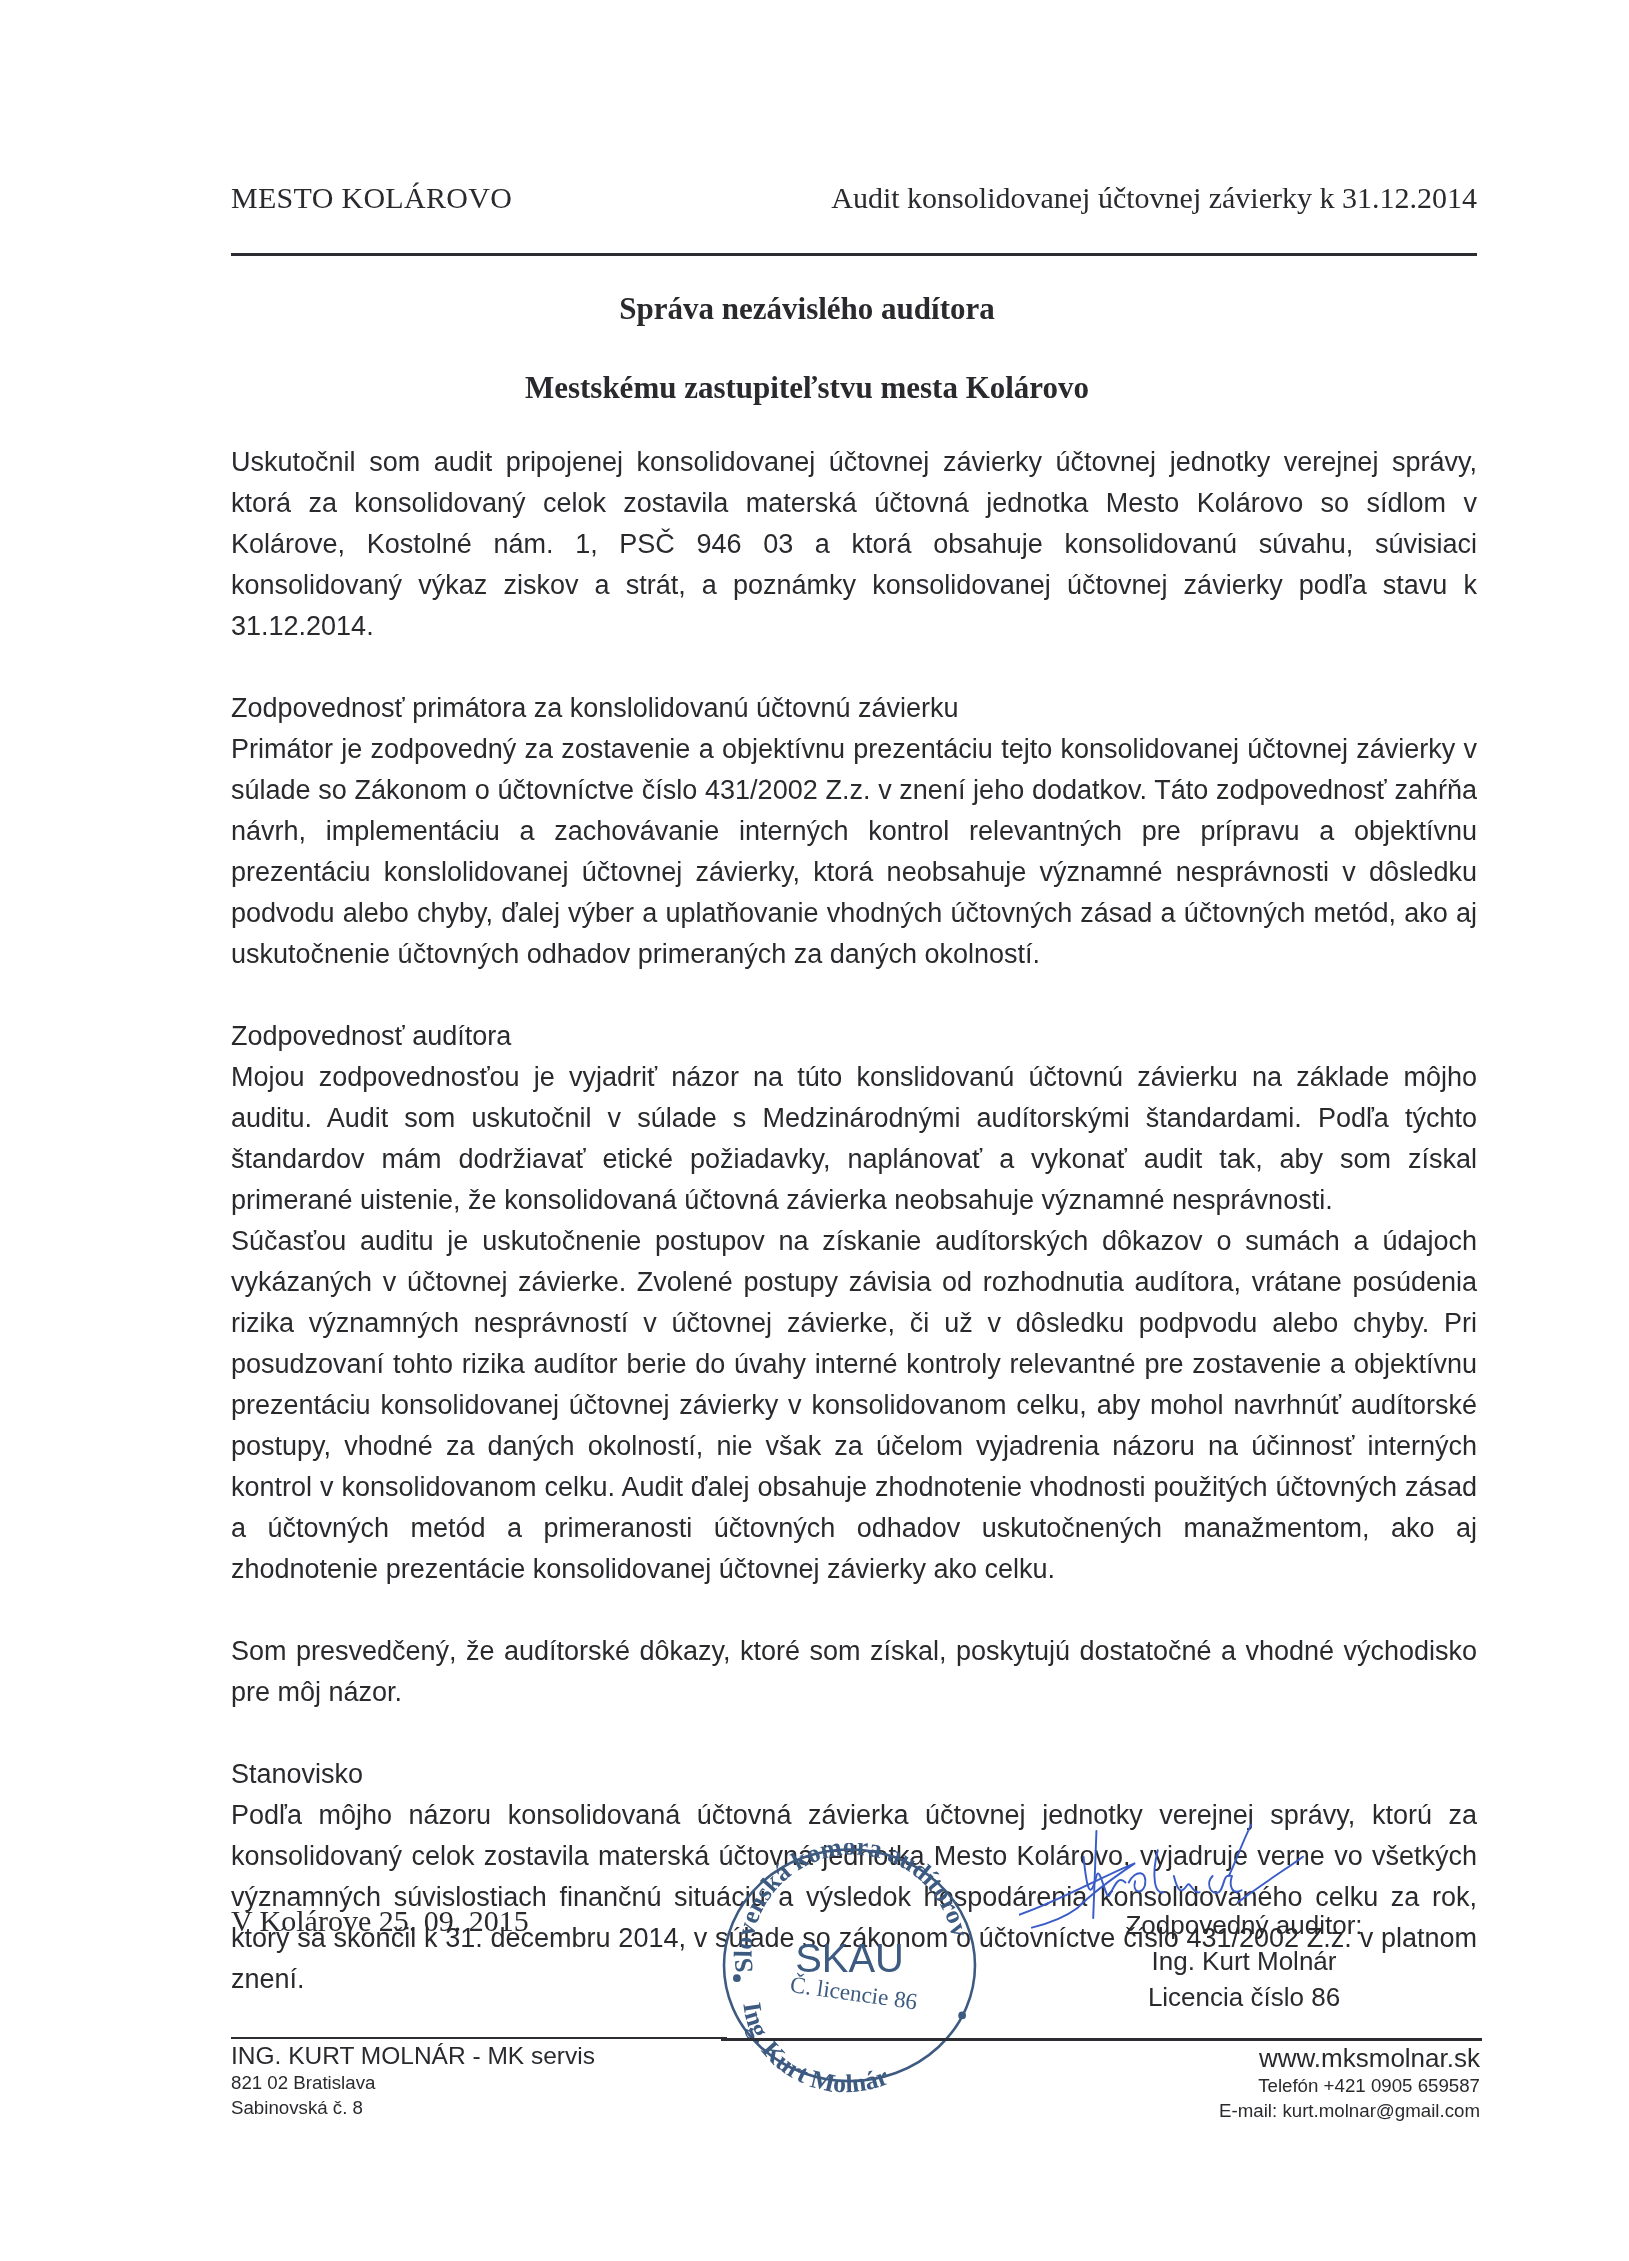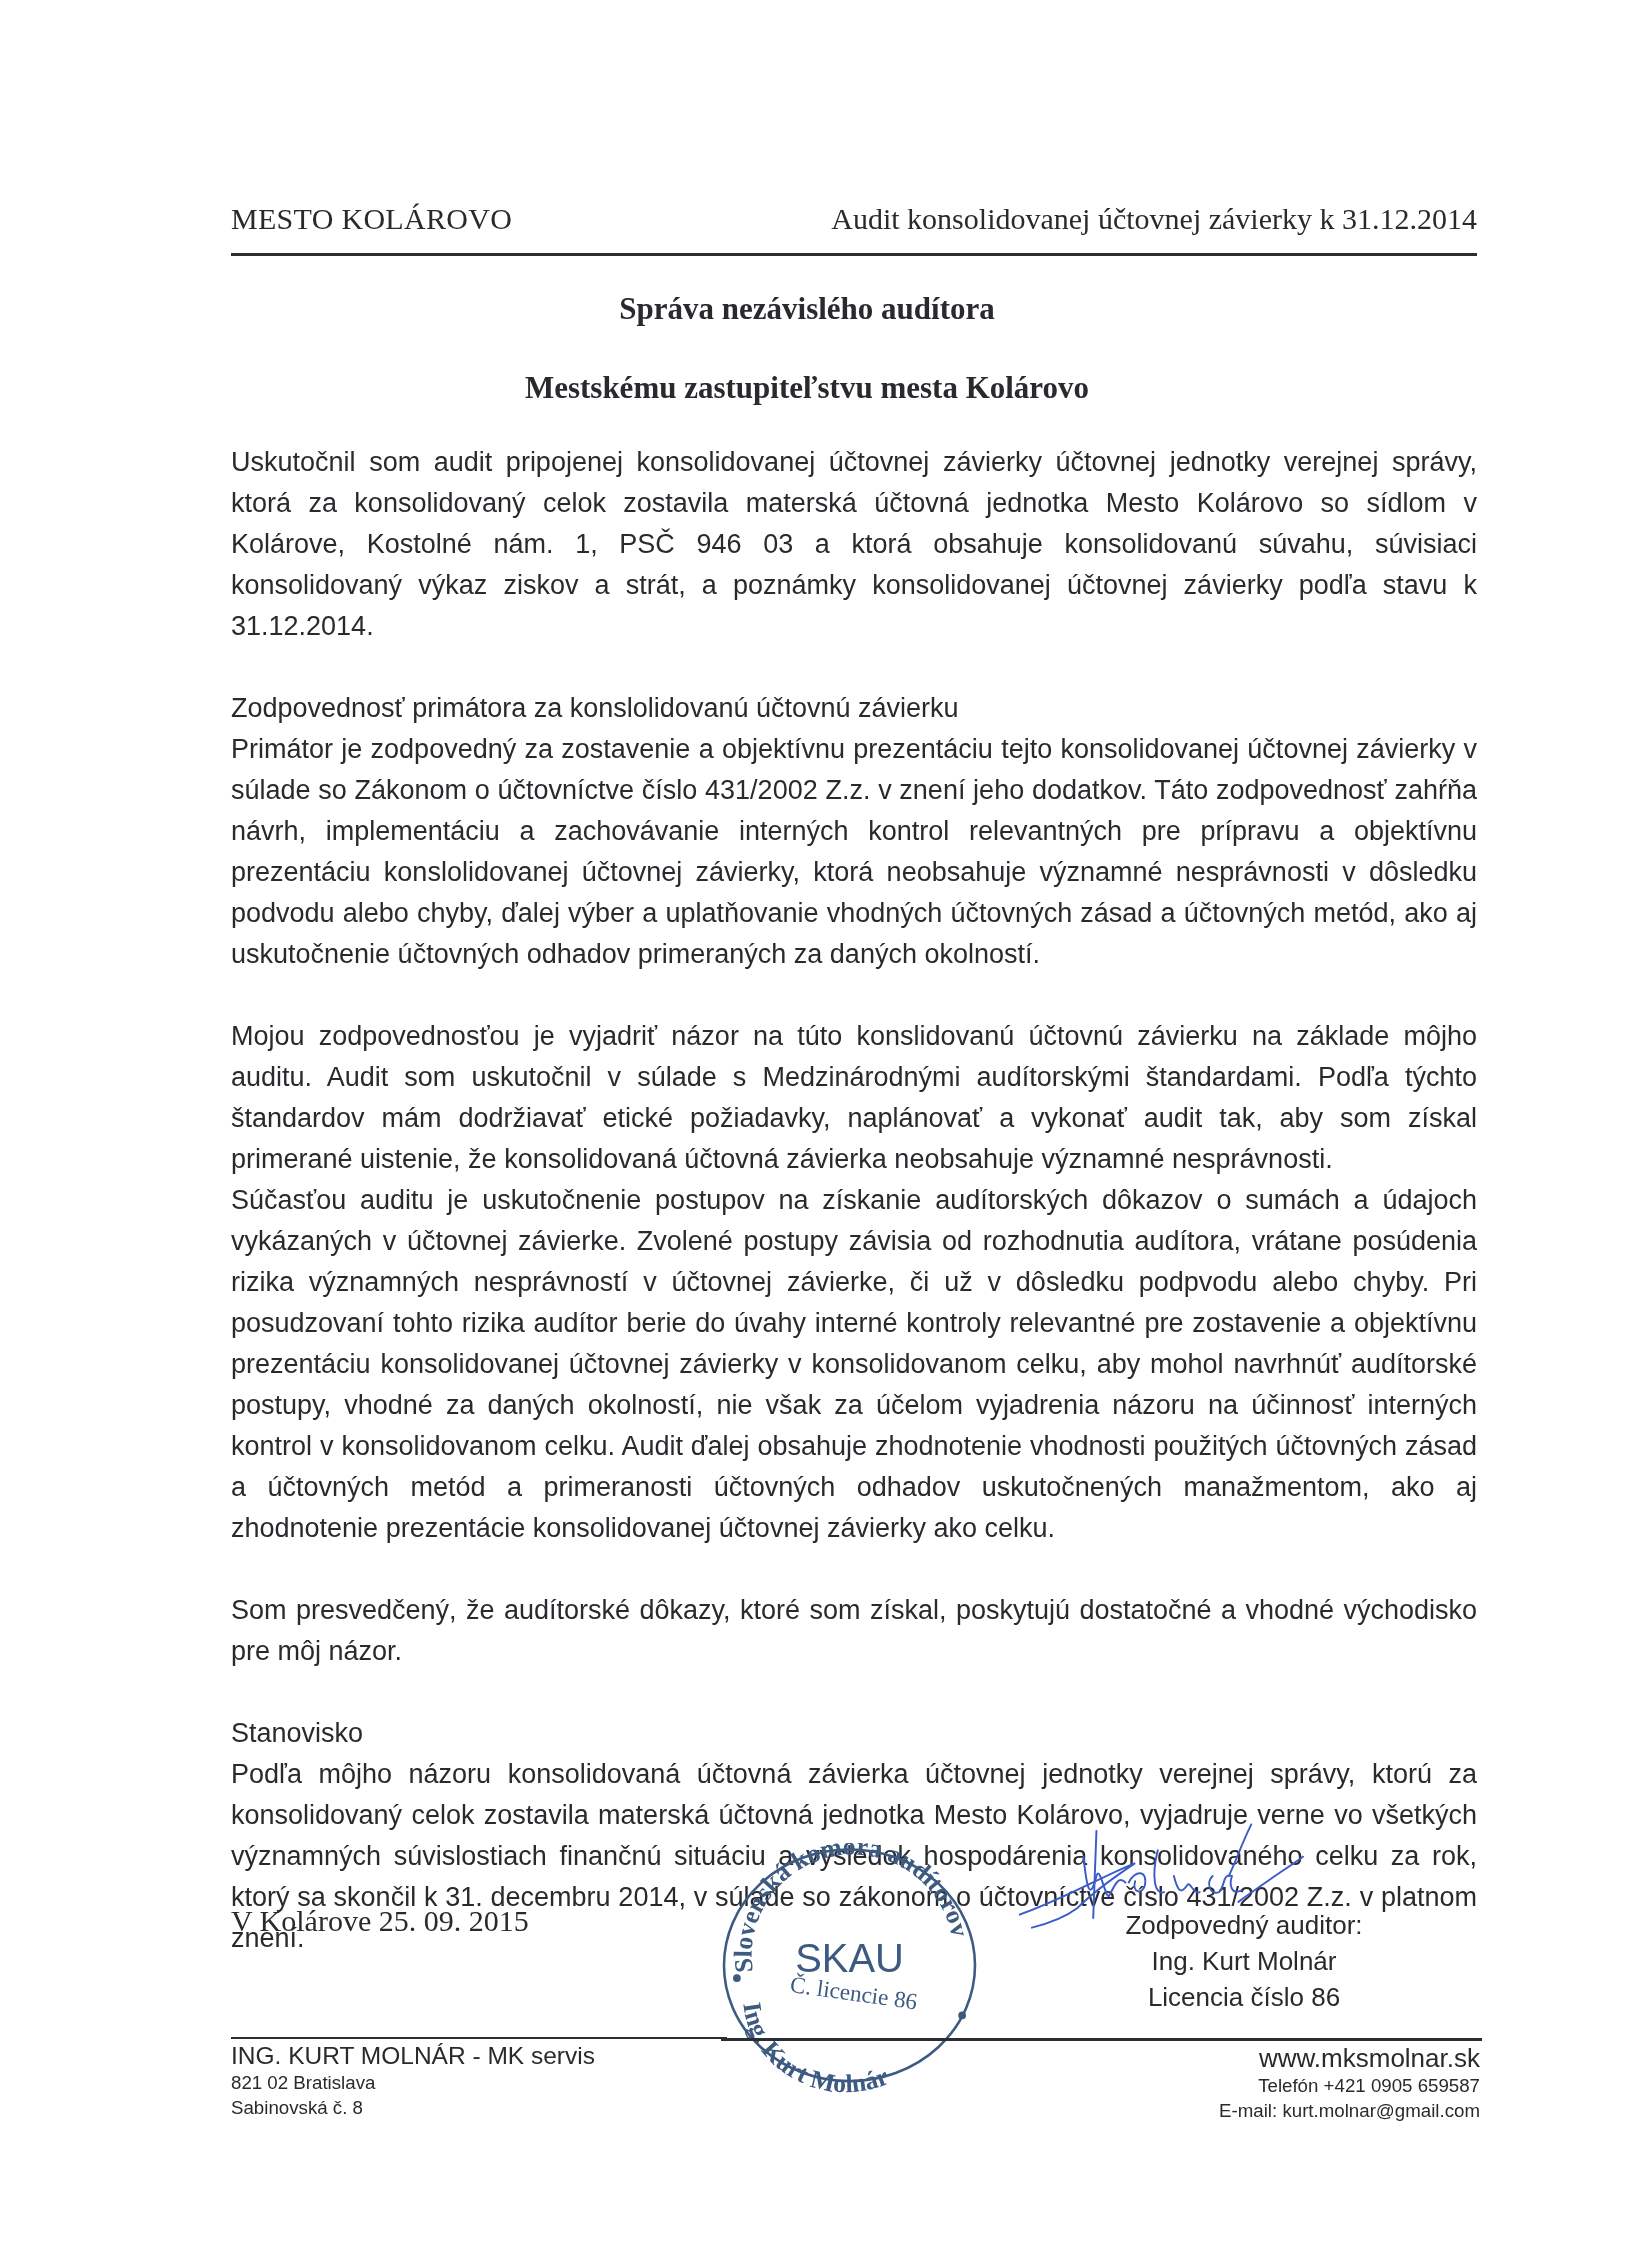--- a/index.html
+++ b/index.html
@@ -1,20 +1,20 @@
 <!DOCTYPE html>
 <html style="font-size:10.3px"><head>
 <meta charset="utf-8">
 <style>
   html, body { margin: 0; padding: 0; background: #ffffff; }
   body { width: 1630px; height: 2261px; position: relative; overflow: hidden; color: #2a2a2e; }
   .serif { font-family: "Liberation Serif", "DejaVu Serif", serif; }
   .sans { font-family: "Liberation Sans", "DejaVu Sans", sans-serif; }
 
-  .header { position: absolute; left: 231px; top: 202px; width: 1246px; height: 39px; }
+  .header { position: absolute; left: 231px; top: 181px; width: 1246px; height: 39px; }
   .header .left { position: absolute; left: 0; top: 0; font-size: 30px; letter-spacing: 0.3px; }
   .header .right { position: absolute; right: 0; top: 0; font-size: 30px; }
   .header-rule { position: absolute; left: 231px; top: 253px; width: 1246px; height: 2.6px; background: #2c2c33; }
 
   .title { position: absolute; left: 0; width: 1614px; text-align: center; font-weight: bold; font-size: 31px; }
   .title.t1 { top: 291px; }
   .title.t2 { top: 370px; }
 
   .body-text { position: absolute; left: 231px; width: 1246px; font-size: 27px; line-height: 41px; text-align: justify; }
   .para { margin: 0; }
@@ -48,20 +48,21 @@
 
 <div class="title t1 serif">Správa nezávislého audítora</div>
 <div class="title t2 serif">Mestskému zastupiteľstvu mesta Kolárovo</div>
 
 <div class="body-text sans" style="top: 442px;">
   <p class="para">Uskutočnil som audit pripojenej konsolidovanej účtovnej závierky účtovnej jednotky verejnej správy, ktorá za konsolidovaný celok zostavila materská účtovná jednotka Mesto Kolárovo so sídlom v Kolárove, Kostolné nám. 1, PSČ 946 03 a ktorá obsahuje konsolidovanú súvahu, súvisiaci konsolidovaný výkaz ziskov a strát, a poznámky konsolidovanej účtovnej závierky podľa stavu k 31.12.2014.</p>
   <div class="gap"></div>
   <p class="para">Zodpovednosť primátora za konslolidovanú účtovnú závierku</p>
   <p class="para">Primátor je zodpovedný za zostavenie a objektívnu prezentáciu tejto konsolidovanej účtovnej závierky v súlade so Zákonom o účtovníctve číslo 431/2002 Z.z.  v znení jeho dodatkov. Táto zodpovednosť zahŕňa návrh, implementáciu a zachovávanie interných kontrol relevantných pre prípravu a objektívnu prezentáciu konslolidovanej účtovnej závierky, ktorá neobsahuje významné nesprávnosti v dôsledku podvodu alebo chyby, ďalej výber a uplatňovanie vhodných účtovných zásad a účtovných metód, ako aj uskutočnenie účtovných odhadov primeraných za daných okolností.</p>
   <div class="gap"></div>
+  <p class="para">Zodpovednosť audítora</p>
   <p class="para">Mojou zodpovednosťou je vyjadriť názor na túto konslidovanú účtovnú závierku na základe môjho auditu. Audit som uskutočnil v súlade s Medzinárodnými audítorskými štandardami. Podľa týchto štandardov mám dodržiavať etické požiadavky, naplánovať a vykonať audit tak, aby som získal primerané uistenie, že konsolidovaná účtovná závierka neobsahuje významné nesprávnosti.</p>
   <p class="para">Súčasťou auditu je uskutočnenie postupov na získanie audítorských dôkazov o sumách a údajoch vykázaných v účtovnej závierke. Zvolené postupy závisia od rozhodnutia audítora, vrátane posúdenia rizika významných nesprávností v účtovnej závierke, či už v dôsledku podpvodu alebo chyby. Pri posudzovaní tohto rizika audítor berie do úvahy interné kontroly relevantné pre zostavenie a objektívnu prezentáciu konsolidovanej účtovnej závierky v konsolidovanom celku, aby mohol navrhnúť audítorské postupy, vhodné za daných okolností, nie však za účelom vyjadrenia názoru na účinnosť interných kontrol v konsolidovanom celku. Audit ďalej obsahuje zhodnotenie vhodnosti použitých účtovných zásad a účtovných metód a primeranosti účtovných odhadov uskutočnených manažmentom, ako aj zhodnotenie prezentácie konsolidovanej účtovnej závierky ako celku.</p>
   <div class="gap"></div>
   <p class="para">Som presvedčený, že audítorské dôkazy, ktoré som získal, poskytujú dostatočné a vhodné východisko pre môj názor.</p>
   <div class="gap"></div>
   <p class="para">Stanovisko</p>
   <p class="para">Podľa môjho názoru konsolidovaná účtovná závierka účtovnej jednotky verejnej správy, ktorú za konsolidovaný celok zostavila materská účtovná jednotka Mesto Kolárovo, vyjadruje verne vo všetkých významných súvislostiach finančnú situáciu a výsledok hospodárenia konsolidovaného celku za rok, ktorý sa skončil k 31. decembru 2014, v súlade so zákonom o účtovníctve číslo 431/2002 Z.z. v platnom znení.</p>
 </div>
 
 <div class="stamp">

